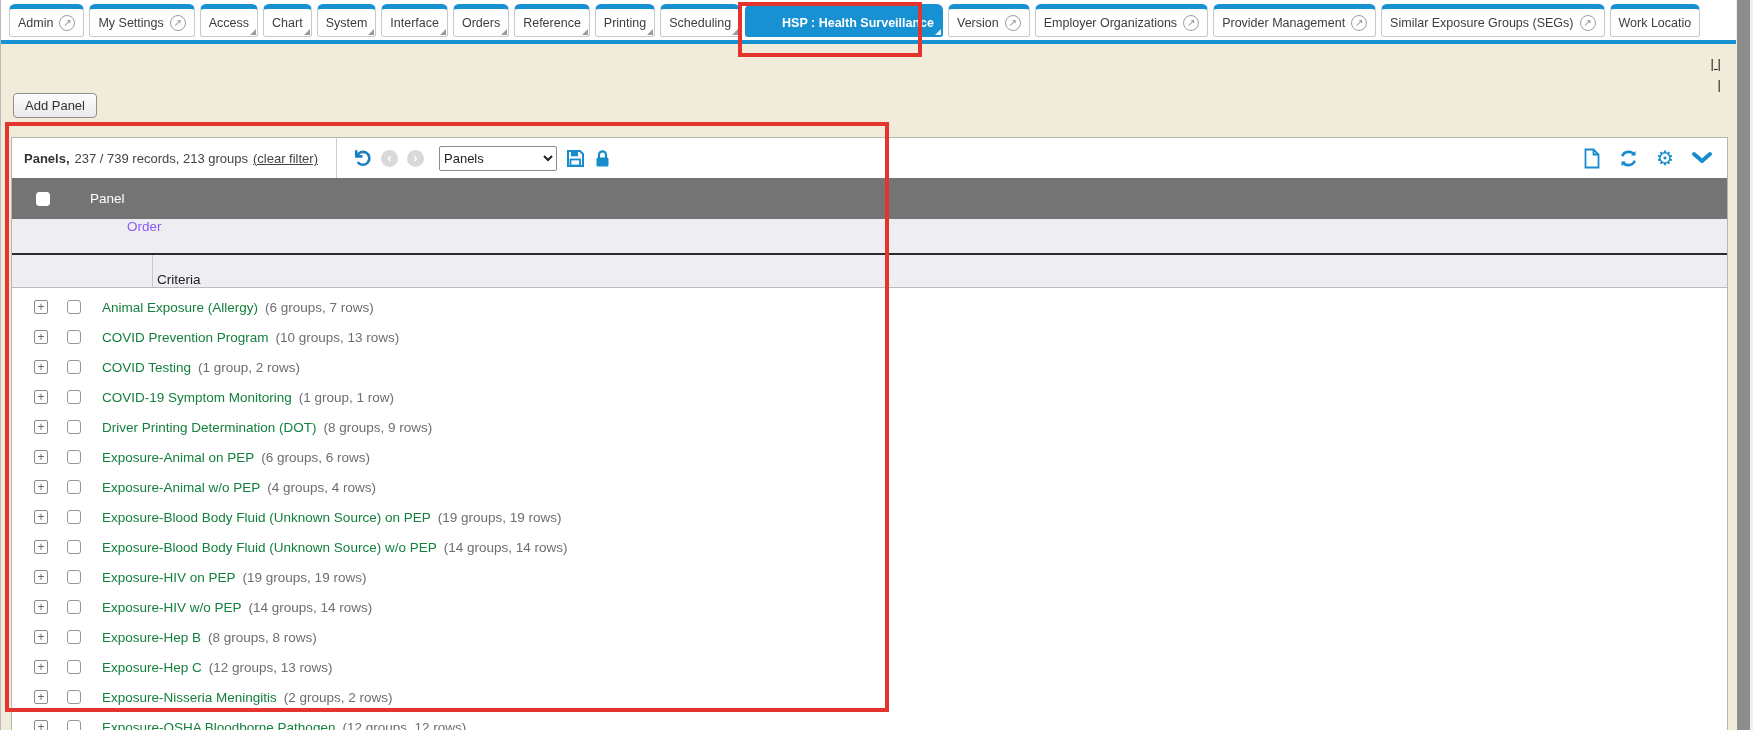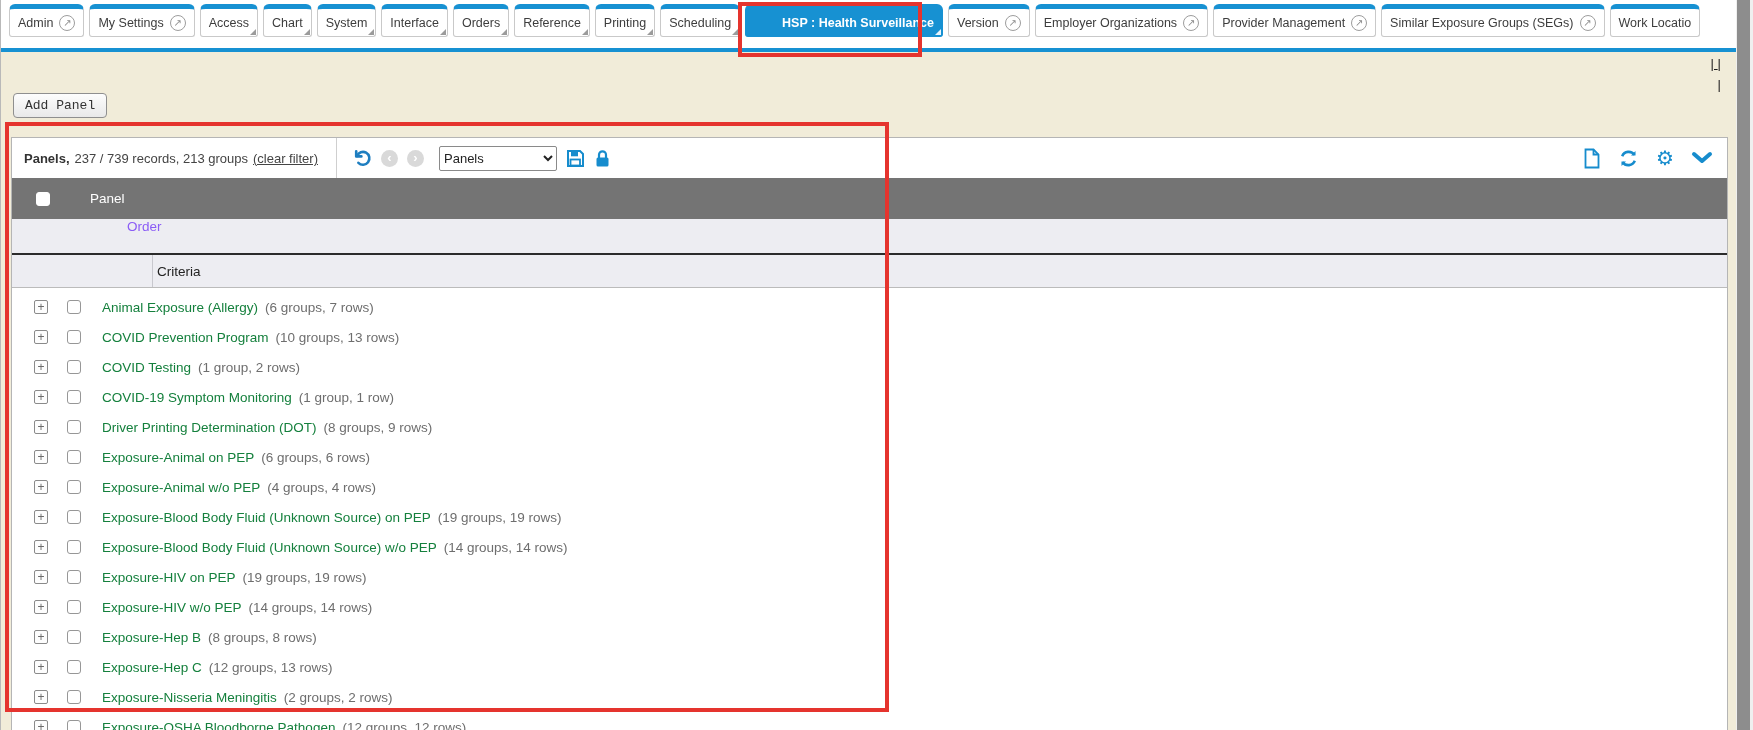--- a/index.html
+++ b/index.html
@@ -7,21 +7,21 @@
   body {
     font-family: "Liberation Sans", sans-serif;
     font-size: 13px;
     background:#f1ecd9;
     position:relative;
     border-left:1px solid #b9b9b9;
   }
 
   
   .tabbar {
-    position:absolute; top:0; left:0; right:17px; height:52px;
+    position:absolute; top:0; left:0; right:17px; height:44px;
     background:#ffffff; overflow:hidden;
   }
   .tabbar .underline {
     position:absolute; bottom:0; left:0; right:0; height:4px; background:#1791d2;
   }
   .tabs { display:flex; gap:5px; padding-left:8px; align-items:flex-start; margin-top:4px; }
   .tab {
     position:relative; flex:0 0 auto; height:33px;
     background:#fff; border:1px solid #c9c9c9;
     border-top:5px solid #1791d2; border-radius:6px 6px 3px 3px;
@@ -48,21 +48,21 @@
   .hlink { color:#1a1a1a; text-decoration:underline; cursor:pointer; }
   .hlink + .hlink::before { content:" | "; text-decoration:none; color:#1a1a1a; display:inline; }
   .hrow { white-space:nowrap; }
   .hrow .hlink + .hlink { margin-left:0; }
 
   
   .add-panel {
     position:absolute; left:12px; top:93px; height:25px; padding:0 11px;
     background:linear-gradient(#fdfdfd,#e9e9e9);
     border:1px solid #8f8f8f; border-radius:4px;
-    font-family:Liberation Mono, monospace; font-size:13px; color:#333; cursor:pointer;
+    font-family:Liberation Sans, sans-serif; font-size:13px; color:#333; cursor:pointer;
   }
 
   
   .panel {
     position:absolute; left:10px; top:137px; width:1717px; bottom:0;
     background:#fff; border:1px solid #b5b5b5; border-bottom:none;
   }
   .toolbar { height:40px; display:flex; align-items:center;justify-content:center; }
   .tb-title {
     display:flex; align-items:center; height:100%;
@@ -93,21 +93,21 @@
   }
   .thead-panel .cb { margin-left:24px; }
   .thead-panel .lbl { margin-left:40px; font-size:13.5px; }
   .thead-order {
     height:36px; background:#ededf2; border-bottom:2px solid #2b2b2b;
     display:flex; align-items:flex-start; color:#8b5cf6;
   }
   .thead-order .lbl { margin-left:115px; font-size:13.5px; }
   .thead-criteria {
     height:33px; background:#ededf2; border-bottom:1px solid #bbbbbb;
-    display:flex; align-items:center; color:#222; position:relative;
+    display:flex; align-items:flex-end; color:#222; position:relative;
   }
   .thead-criteria .lbl { margin-left:145px; font-size:13.5px; }
   .thead-criteria .vsep { position:absolute; left:140px; top:0; bottom:0; width:1px; background:#c8c8ce; }
 
   
   .rows { margin-top:4px; }
   .row { height:30px; display:flex; align-items:center; background:#fff; }
   .expand {
     margin-left:22px; width:14px; height:14px; border:1px solid #8a8a8a; border-radius:2px;
     color:#6a6a6a; font-size:12px; line-height:12px; text-align:center; cursor:pointer;

